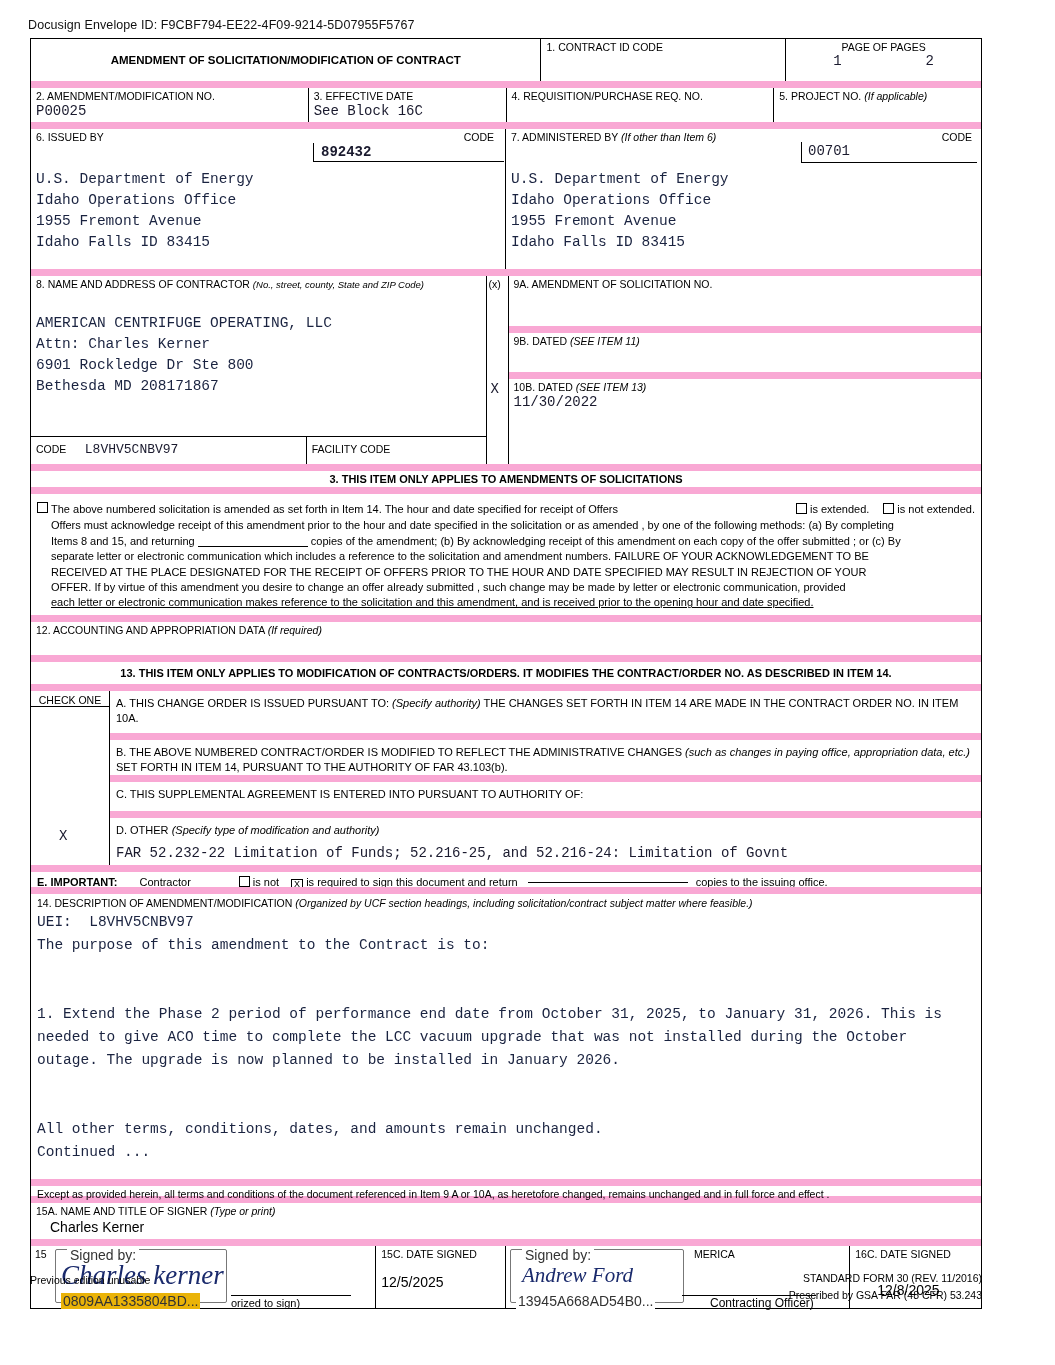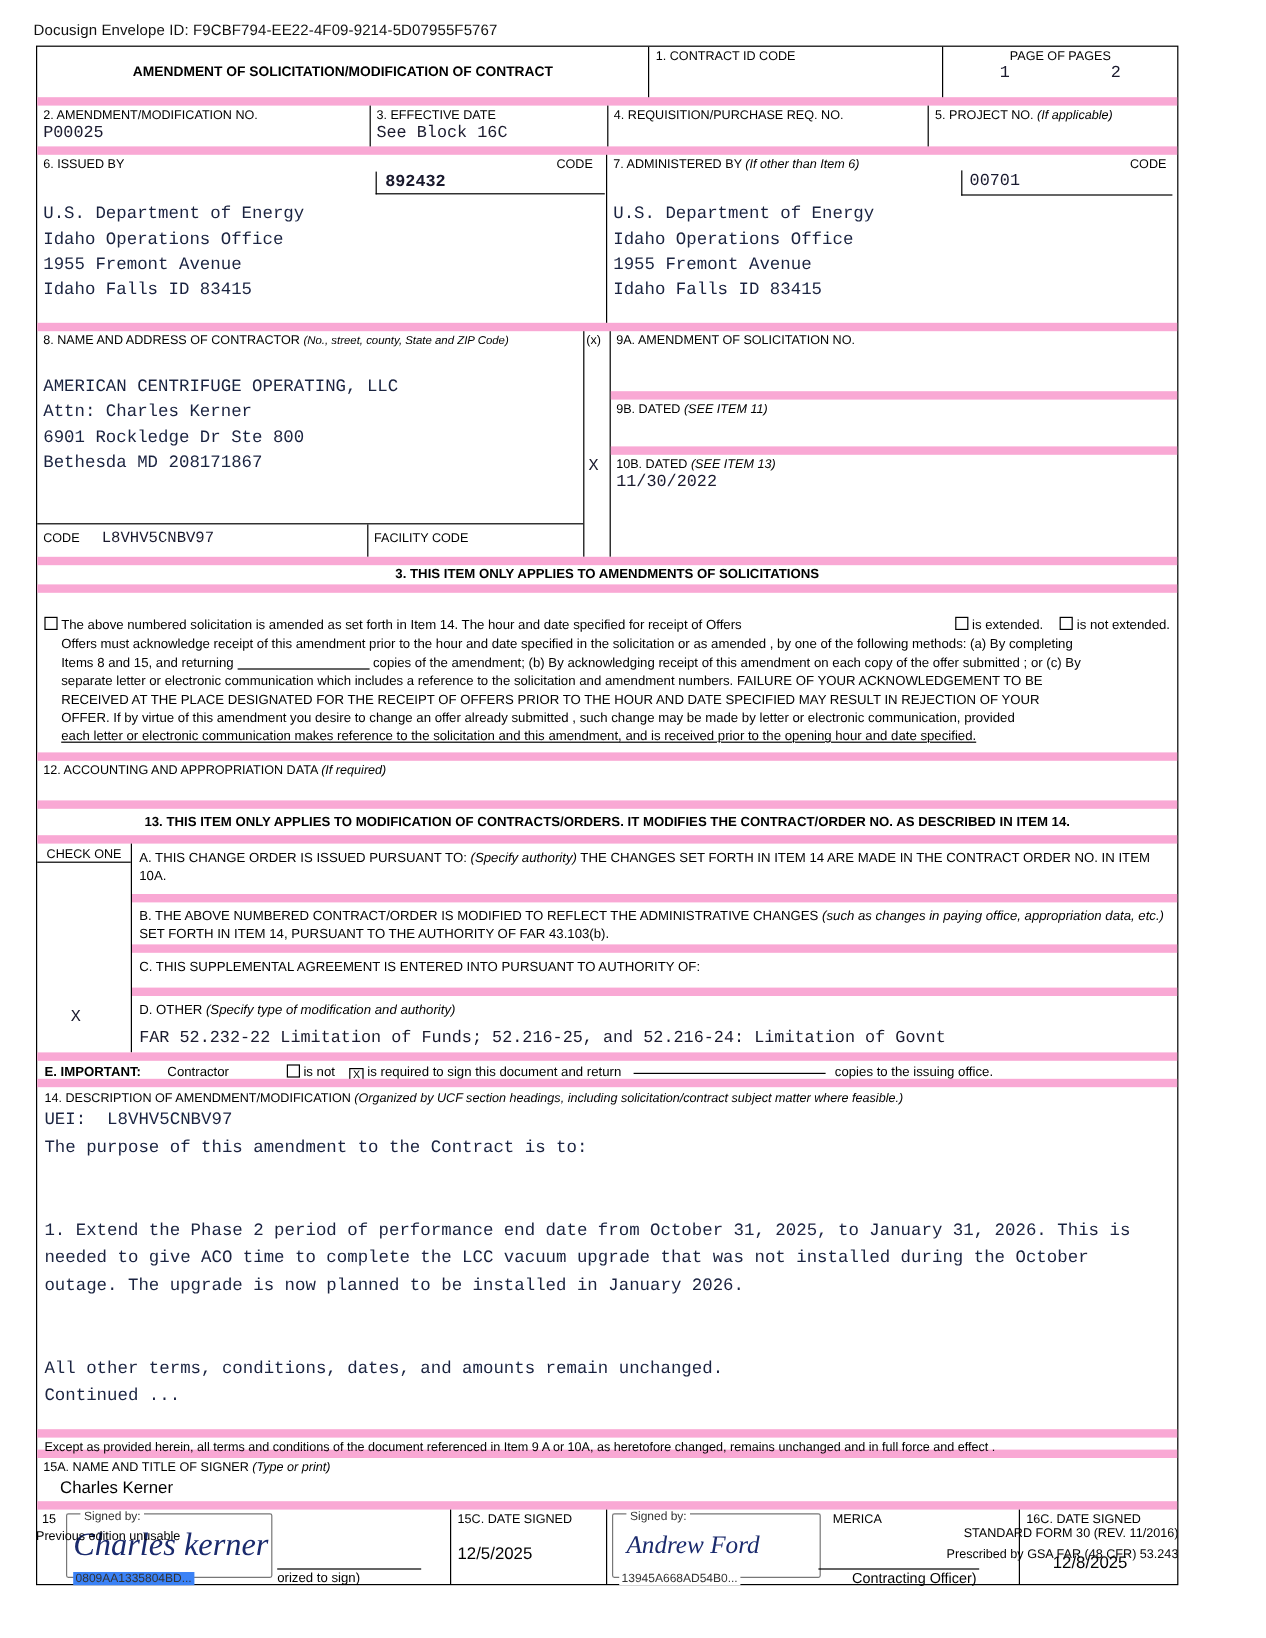--- a/index.html
+++ b/index.html
@@ -172,21 +172,21 @@
   }
 
   .sig-script {
     font-family: "Liberation Serif", serif;
     font-style: italic;
     font-size: 27px;
     color: #1a2a6c;
   }
   .sig-script.small { font-size: 21px; }
   .signed-by {
-    font-size: 10px;
+    font-size: 14px;
     color: #333;
   }
   .sig-box {
     position: relative;
   }
   .sig-border {
     position: absolute;
     left: 3px;
     top: 7px;
     width: 180px;
@@ -331,21 +331,21 @@
           </div>
           <div class="mono">11/30/2022</div>
         </div>
       </div>
     </div>
 
     <div class="cell bt" style="padding:2px 4px;">
       <div class="sec11-title">3. THIS ITEM ONLY APPLIES TO AMENDMENTS OF SOLICITATIONS</div>
     </div>
 
-    <div class="cell bt" style="padding:20px 6px 4px 6px;">
+    <div class="cell bt" style="padding:8px 6px 4px 6px;">
       <div class="para" style="display:flex; align-items:flex-start;">
         <span class="chk"></span>
         <span style="flex:1;">The above numbered solicitation is amended as set forth in Item 14.   The hour and date specified for receipt of Offers</span>
         <span class="nowrap" style="margin-left:10px;">
           <span class="chk"></span><span>is extended.</span>
         </span>
         <span class="nowrap" style="margin-left:14px;">
           <span class="chk"></span><span>is not extended.</span>
         </span>
       </div>
@@ -445,21 +445,21 @@
       </div>
     </div>
 
     <div class="row bt">
 
       <div class="cell sig-box" style="width:345px; height:62px;">
         <div class="lbl" style="position:absolute; left:4px; top:2px;">15</div>
         <div class="sig-border" style="left:24px; top:3px; width:170px; height:52px;"></div>
         <div class="signed-by" style="position:absolute; left:36px; top:1px; background:#fff; padding:0 3px;">Signed by:</div>
         <div class="sig-script" style="position:absolute; left:30px; top:14px;">Charles kerner</div>
-        <div class="signed-by" style="position:absolute; left:30px; bottom:-1px; background:#3b82f6; padding:0 2px;">0809AA1335804BD...</div>
+        <div class="signed-by" style="position:absolute; left:30px; bottom:-1px; background:#eab308; padding:0 2px;">0809AA1335804BD...</div>
         <div class="sig-line" style="position:absolute; left:200px; bottom:12px;"></div>
         <div class="lbl" style="position:absolute; left:200px; bottom:-1px; font-size:11px;">orized to sign)</div>
       </div>
 
       <div class="cell bl" style="width:130px;">
         <div class="lbl">15C. DATE SIGNED</div>
         <div style="font-size:14px; margin-top:14px; ">12/5/2025</div>
       </div>
 
       <div class="cell bl sig-box" style="width:345px;">

